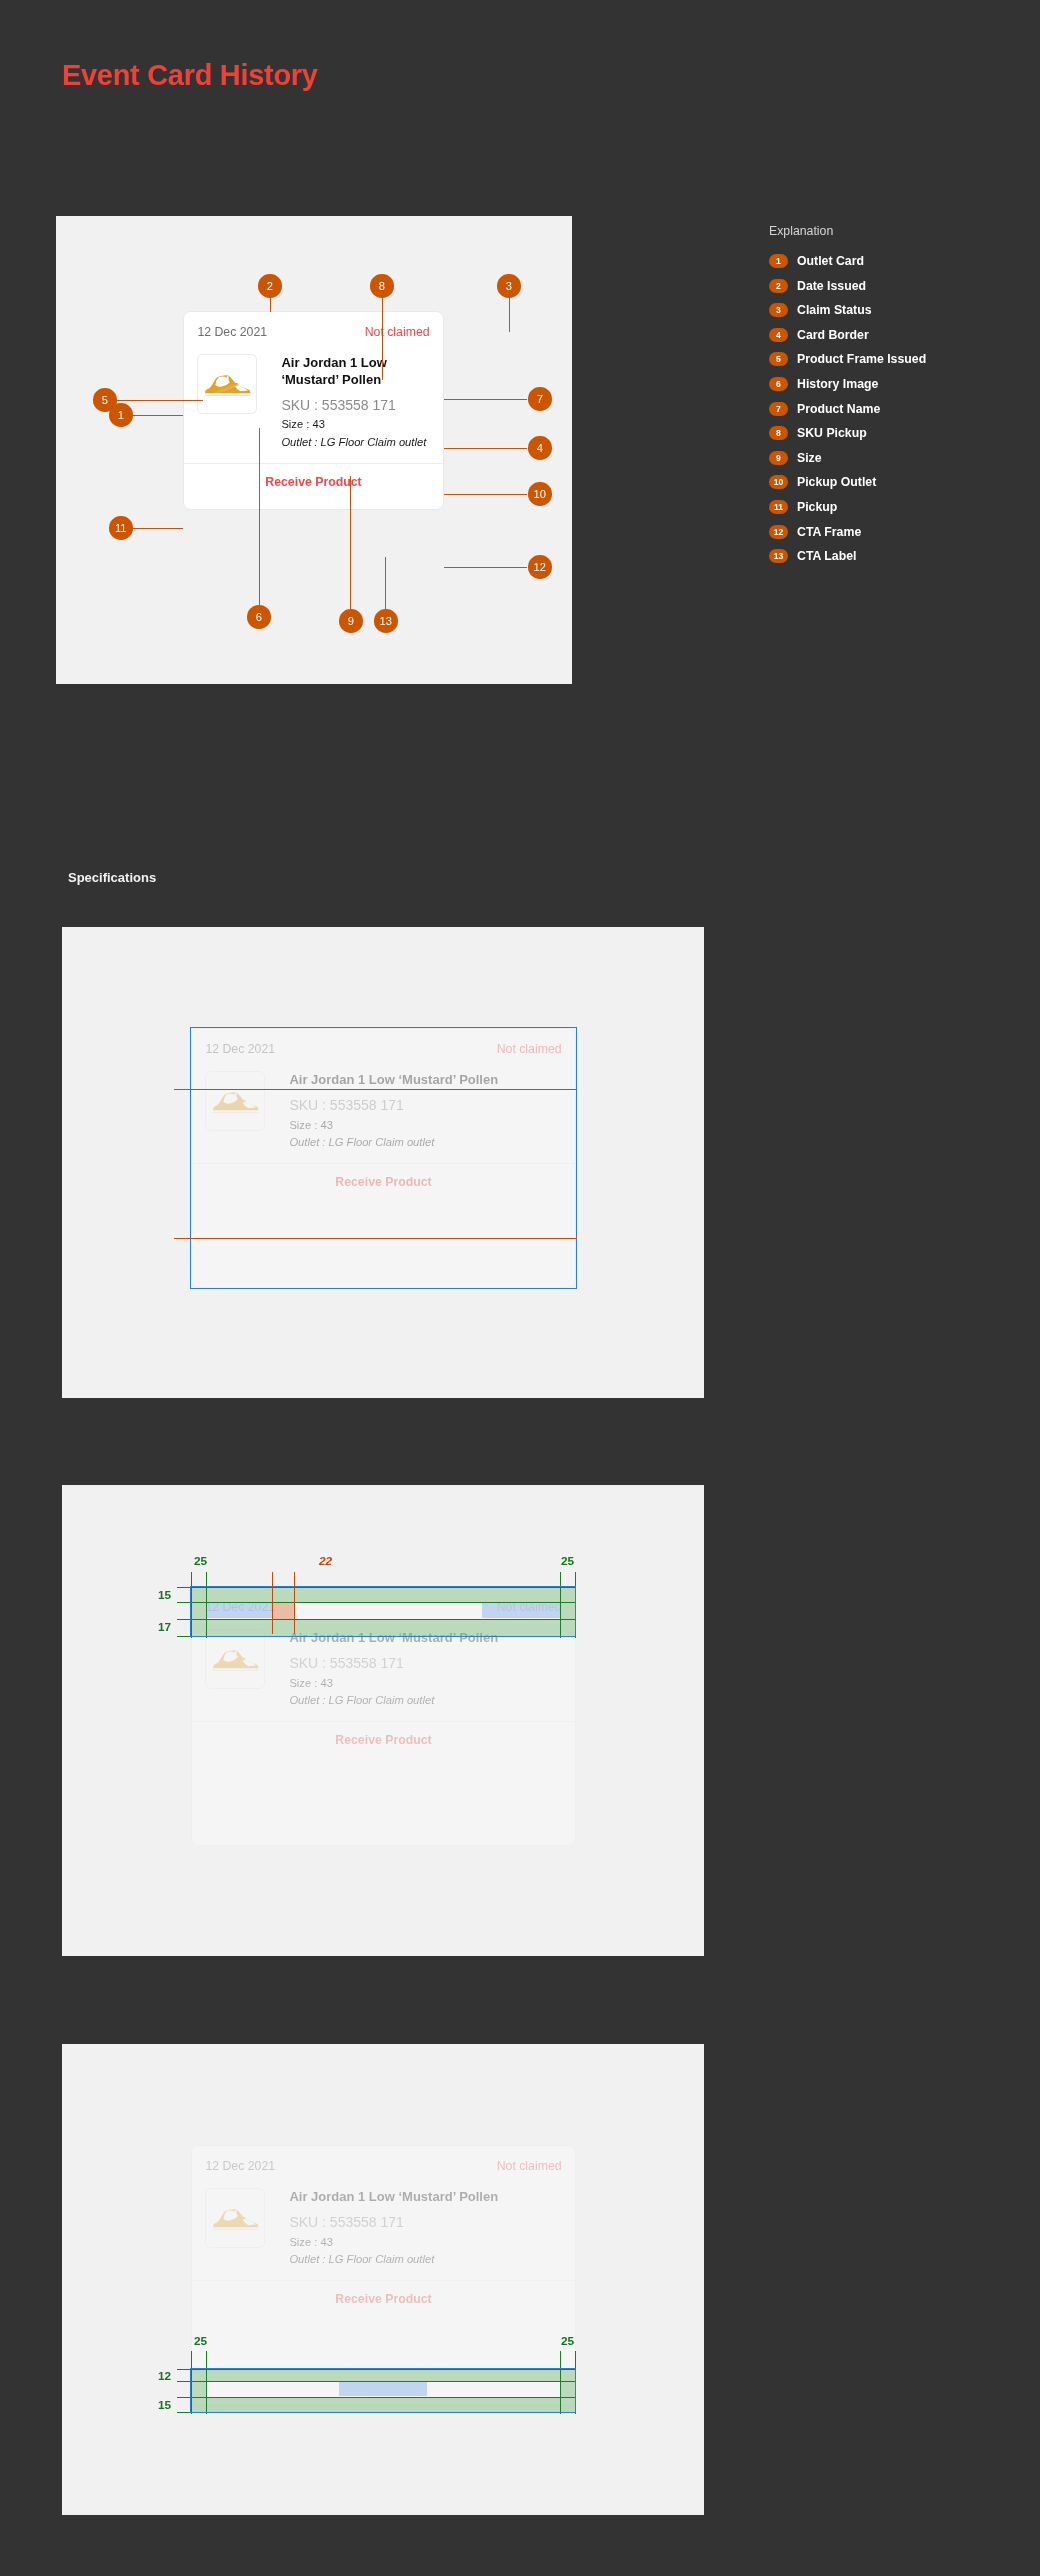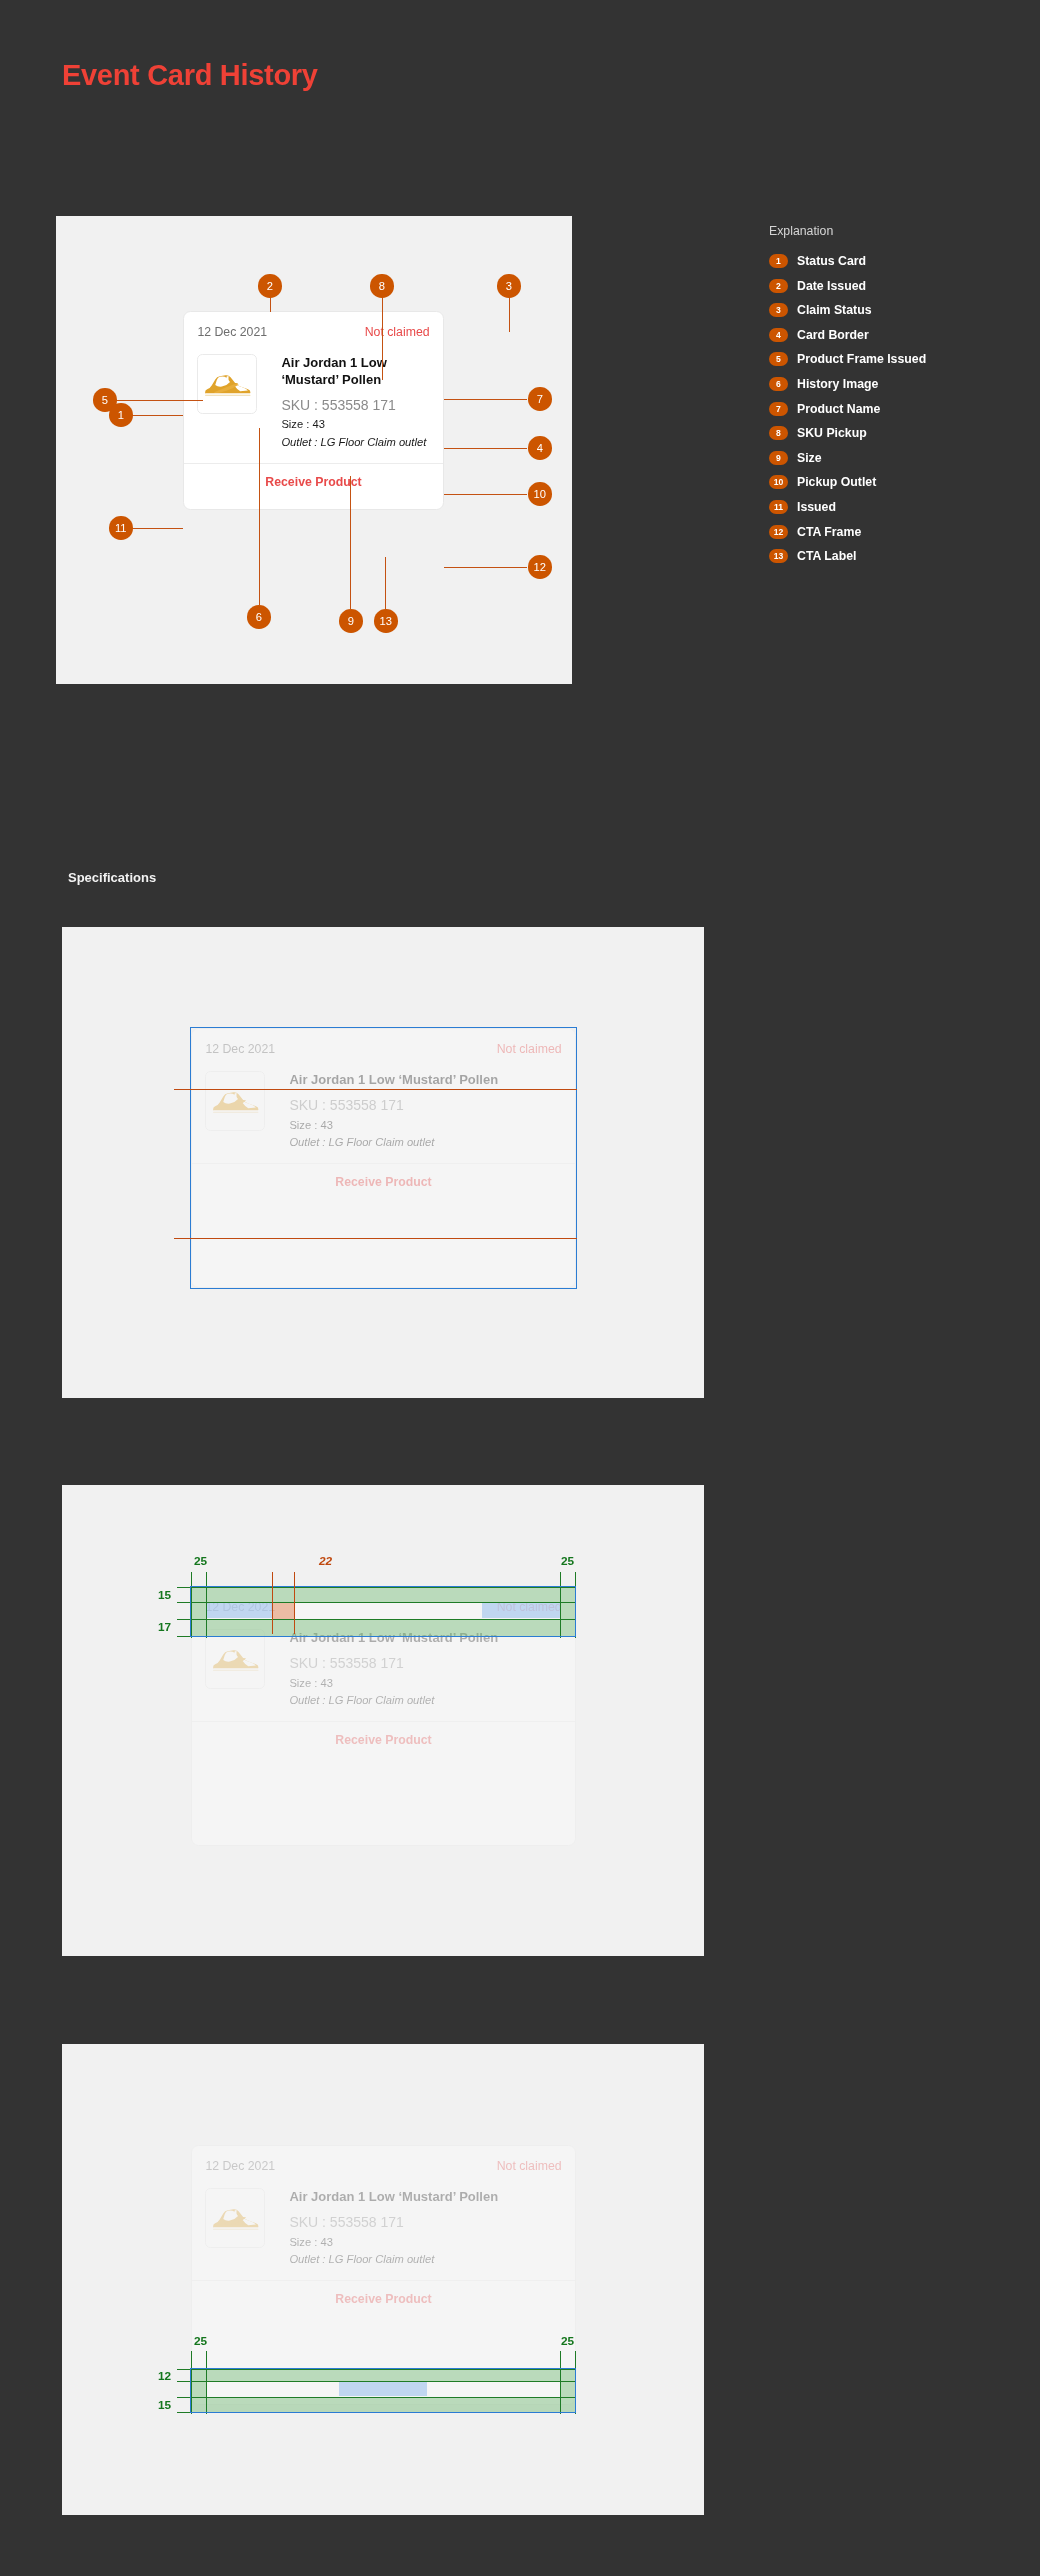--- a/index.html
+++ b/index.html
@@ -172,21 +172,21 @@
   <div class="marker" style="left:528px; top:482px;">10</div>
   <div class="marker" style="left:528px; top:555px;">12</div>
   <div class="marker" style="left:247px; top:605px;">6</div>
   <div class="marker" style="left:339px; top:609px;">9</div>
   <div class="marker" style="left:374px; top:609px;">13</div>
 
   <div id="legend">
     <div class="legend-title">Explanation</div>
     <div class="legend-row">
       <span class="legend-badge">1</span>
-      <span class="legend-label">Status Card</span>
+      <span class="legend-label">Outlet Card</span>
     </div>
     <div class="legend-row">
       <span class="legend-badge">2</span>
       <span class="legend-label">Date Issued</span>
     </div>
     <div class="legend-row">
       <span class="legend-badge">3</span>
       <span class="legend-label">Claim Status</span>
     </div>
     <div class="legend-row">
@@ -212,21 +212,21 @@
     <div class="legend-row">
       <span class="legend-badge">9</span>
       <span class="legend-label">Size</span>
     </div>
     <div class="legend-row">
       <span class="legend-badge">10</span>
       <span class="legend-label">Pickup Outlet</span>
     </div>
     <div class="legend-row">
       <span class="legend-badge">11</span>
-      <span class="legend-label">Issued</span>
+      <span class="legend-label">Pickup</span>
     </div>
     <div class="legend-row">
       <span class="legend-badge">12</span>
       <span class="legend-label">CTA Frame</span>
     </div>
     <div class="legend-row">
       <span class="legend-badge">13</span>
       <span class="legend-label">CTA Label</span>
     </div>
   </div>

